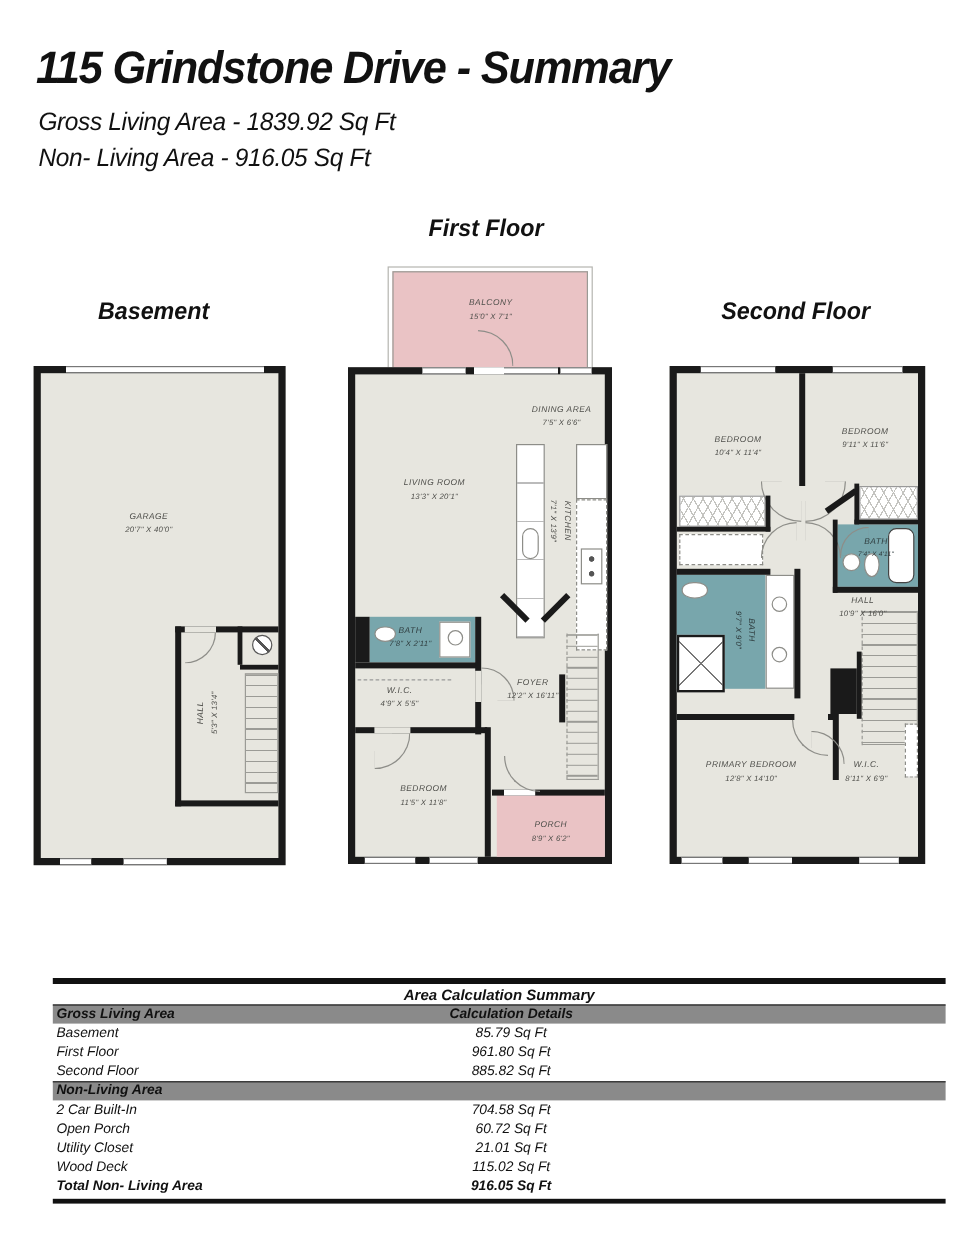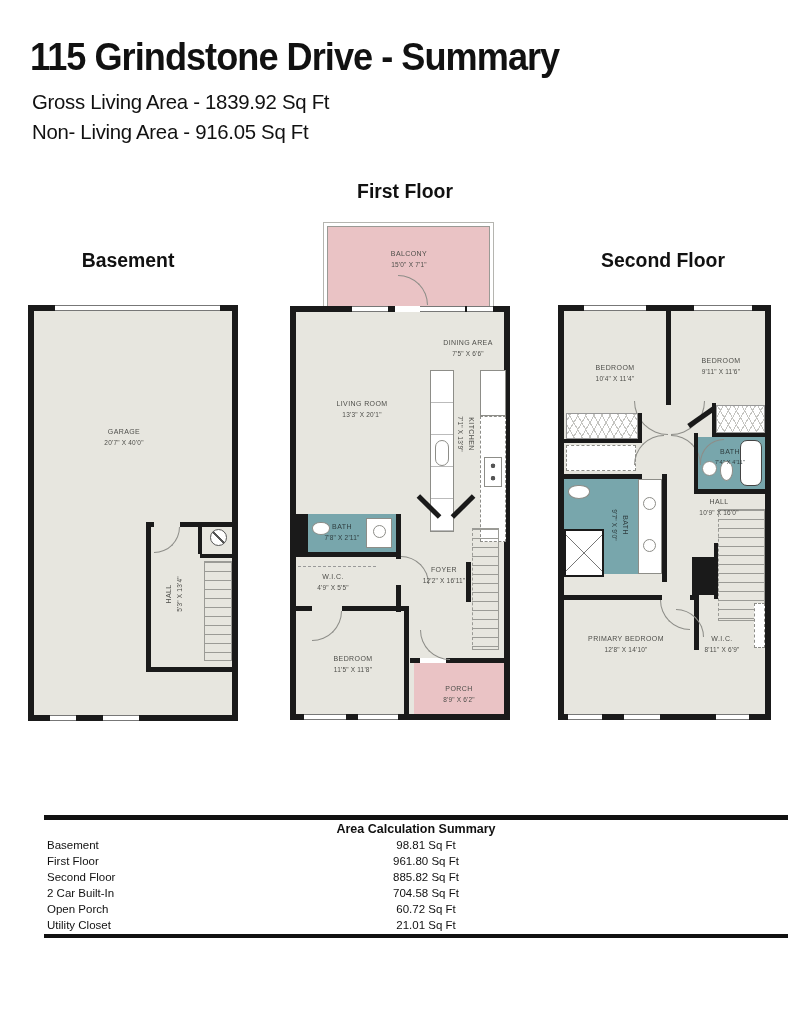--- a/index.html
+++ b/index.html
@@ -1,17 +1,17 @@
 <!DOCTYPE html>
 <html><head>
 <meta charset="utf-8">
 <style>
   html,body{margin:0;padding:0;background:#fff;}
   .canvas{position:relative;width:800px;height:1035px;background:#fff;overflow:hidden;
-          font-family:"Liberation Sans",sans-serif;color:#111;}
+          font-family:"Liberation Sans",sans-serif;color:#111;font-style:italic;}
   
   .h-title{position:absolute;left:30px;top:36px;font-size:38px;font-weight:700;
            letter-spacing:-1px;transform:scaleX(0.95);transform-origin:left;white-space:nowrap;}
   .h-sub{position:absolute;left:32px;font-size:21px;font-weight:400;letter-spacing:-0.3px;
          transform:scaleX(0.97);transform-origin:left;white-space:nowrap;}
   .plan-title{position:absolute;font-size:20px;font-weight:700;transform:translateX(-50%) scaleX(0.97);
               white-space:nowrap;}
   
   .plan{position:absolute;background:#e7e6df;border:6px solid #1a1a1a;box-sizing:border-box;z-index:1;}
   .iw{position:absolute;background:#1a1a1a;z-index:3;}
@@ -264,40 +264,55 @@
     </div>
     <div class="lab" style="left:158px;top:333px;">
       <span class="nm">W.I.C.</span>
       <span class="dm">8'11" X 6'9"</span>
     </div>
   </div>
 
   <div class="areatable">
     <div class="tbar"></div>
     <div class="ttl">Area Calculation Summary</div>
+    <div class="gbar">
+      <span class="lbl">Gross Living Area</span>
+      <span class="val">Calculation Details</span>
+    </div>
     <div class="trow">
       <span class="lbl">Basement</span>
-      <span class="val">98.81 Sq Ft</span>
+      <span class="val">85.79 Sq Ft</span>
     </div>
     <div class="trow">
       <span class="lbl">First Floor</span>
       <span class="val">961.80 Sq Ft</span>
     </div>
     <div class="trow">
       <span class="lbl">Second Floor</span>
       <span class="val">885.82 Sq Ft</span>
     </div>
+    <div class="gbar">
+      <span class="lbl">Non-Living Area</span>
+    </div>
     <div class="trow">
       <span class="lbl">2 Car Built-In</span>
       <span class="val">704.58 Sq Ft</span>
     </div>
     <div class="trow">
       <span class="lbl">Open Porch</span>
       <span class="val">60.72 Sq Ft</span>
     </div>
     <div class="trow">
       <span class="lbl">Utility Closet</span>
       <span class="val">21.01 Sq Ft</span>
     </div>
+    <div class="trow">
+      <span class="lbl">Wood Deck</span>
+      <span class="val">115.02 Sq Ft</span>
+    </div>
+    <div class="trow bold">
+      <span class="lbl">Total Non- Living Area</span>
+      <span class="val">916.05 Sq Ft</span>
+    </div>
     <div class="bbar"></div>
   </div>
 
 </div>
 
 </body></html>

